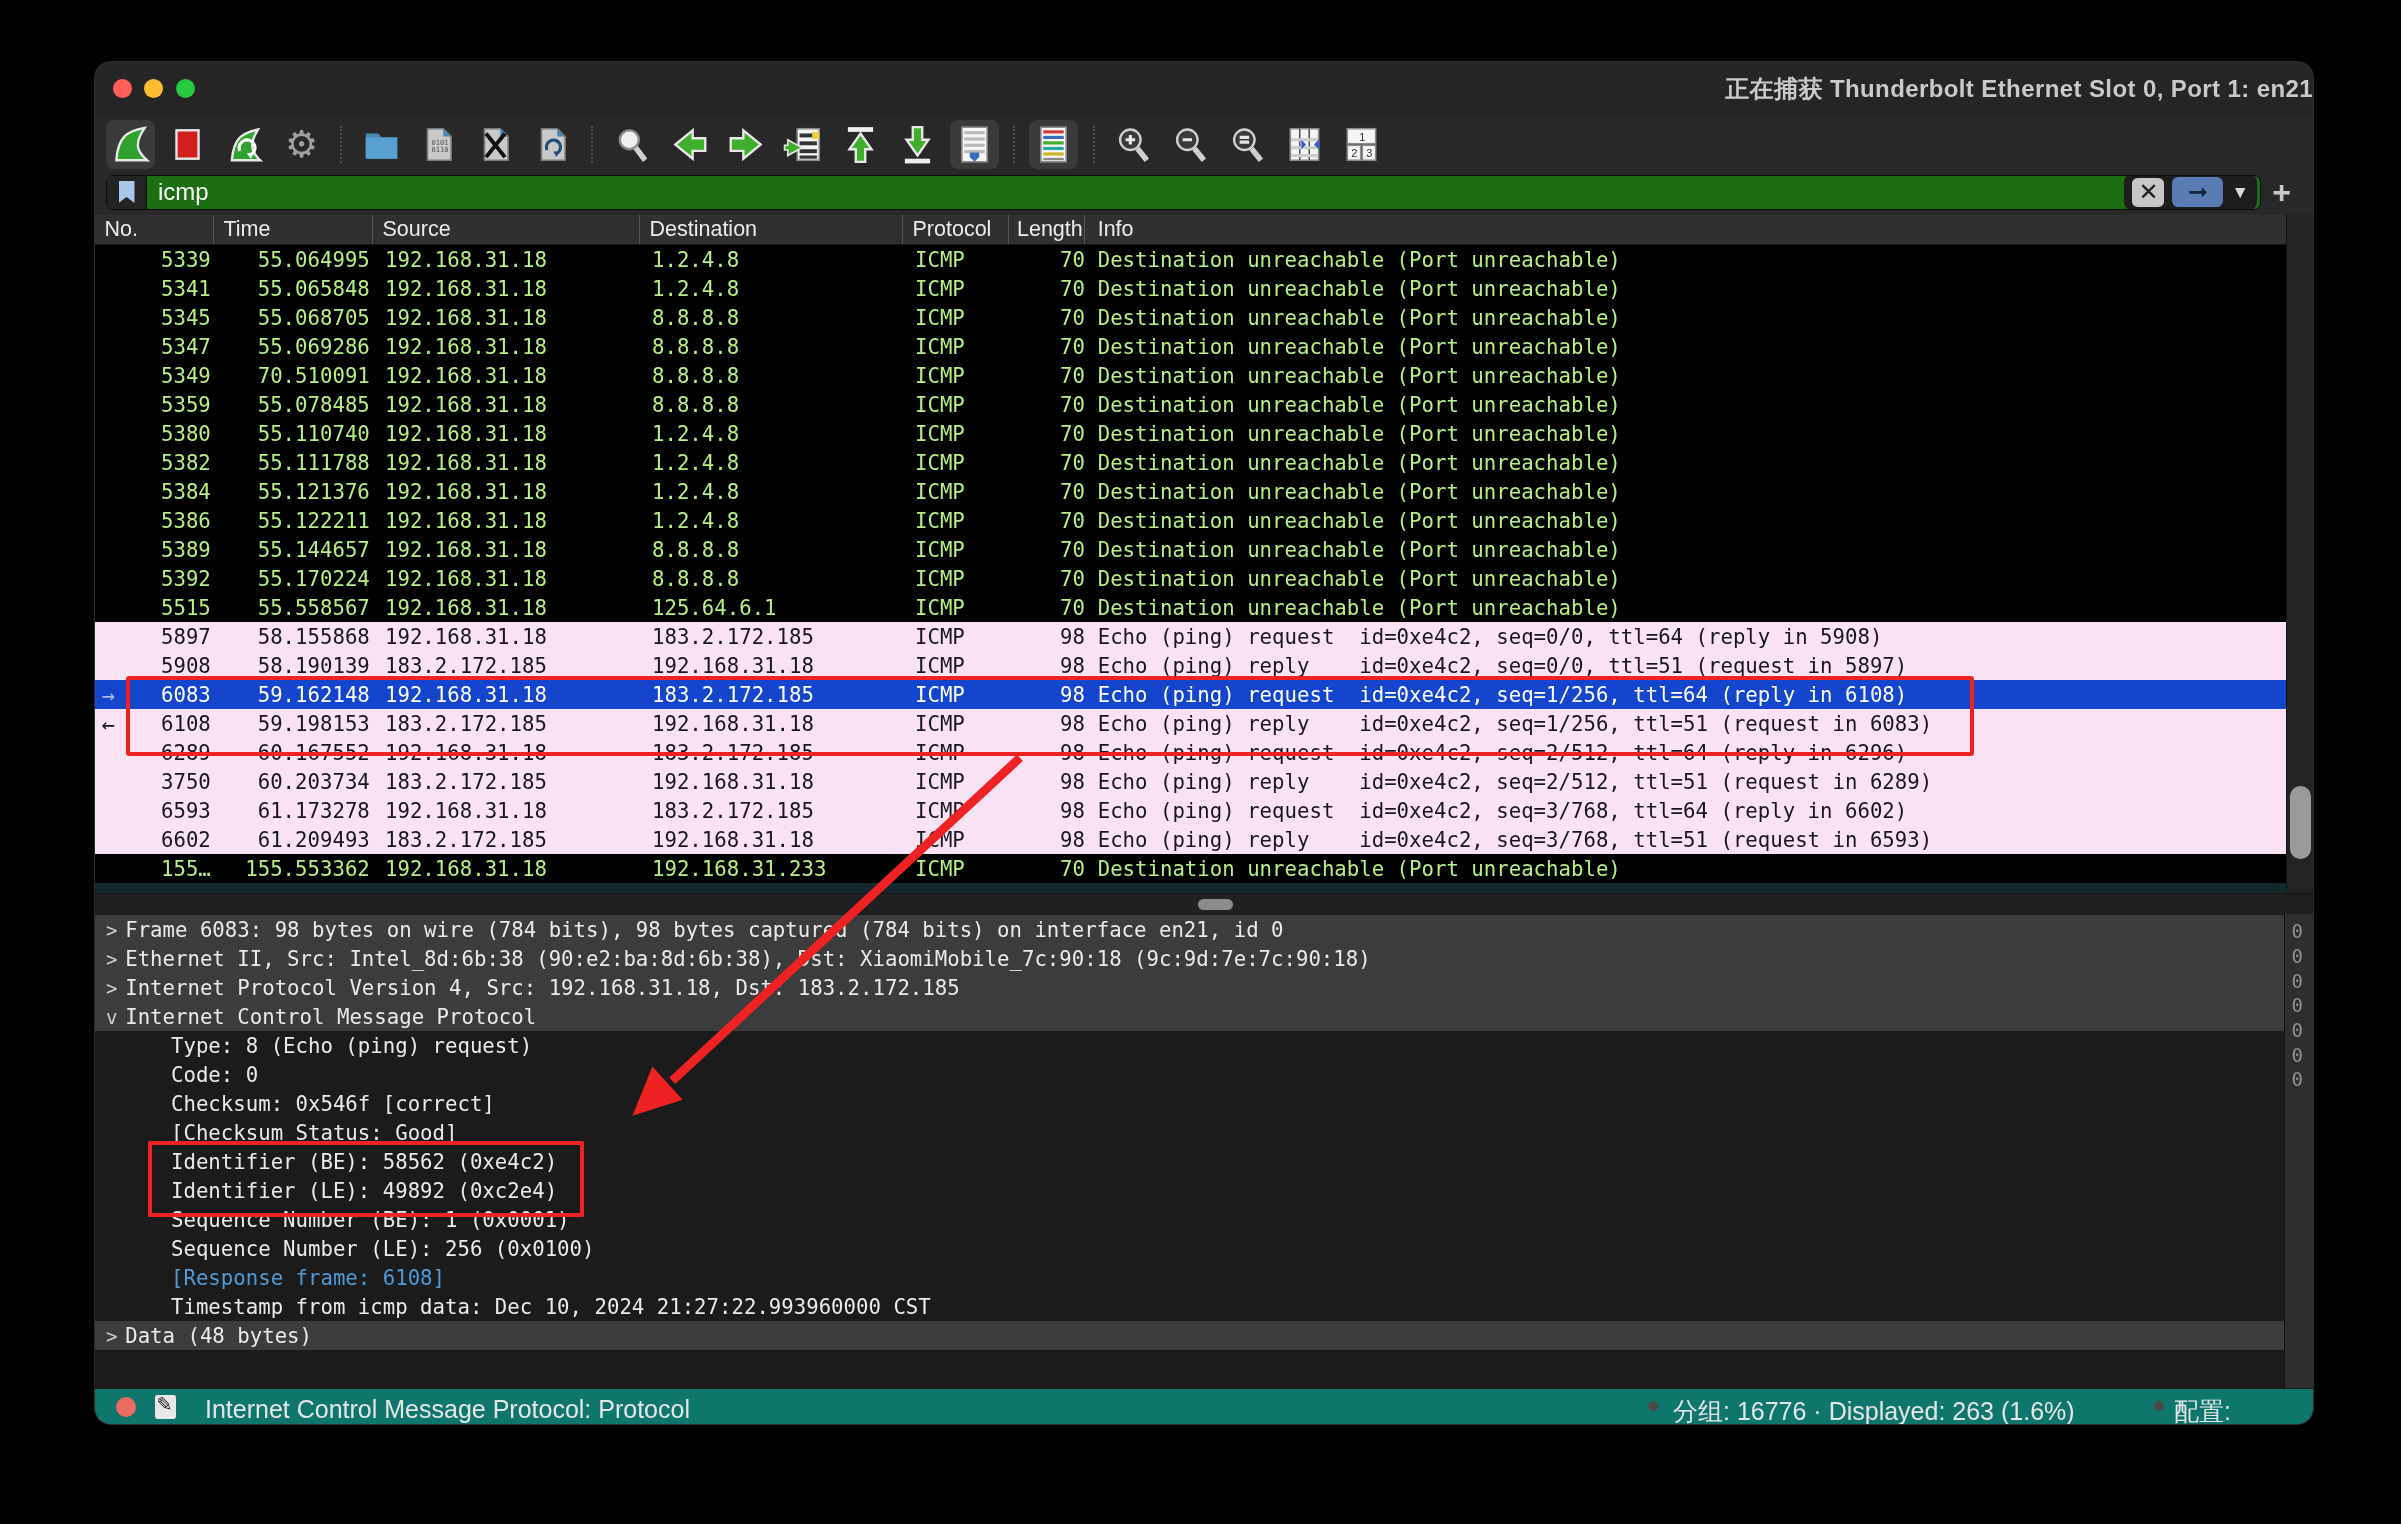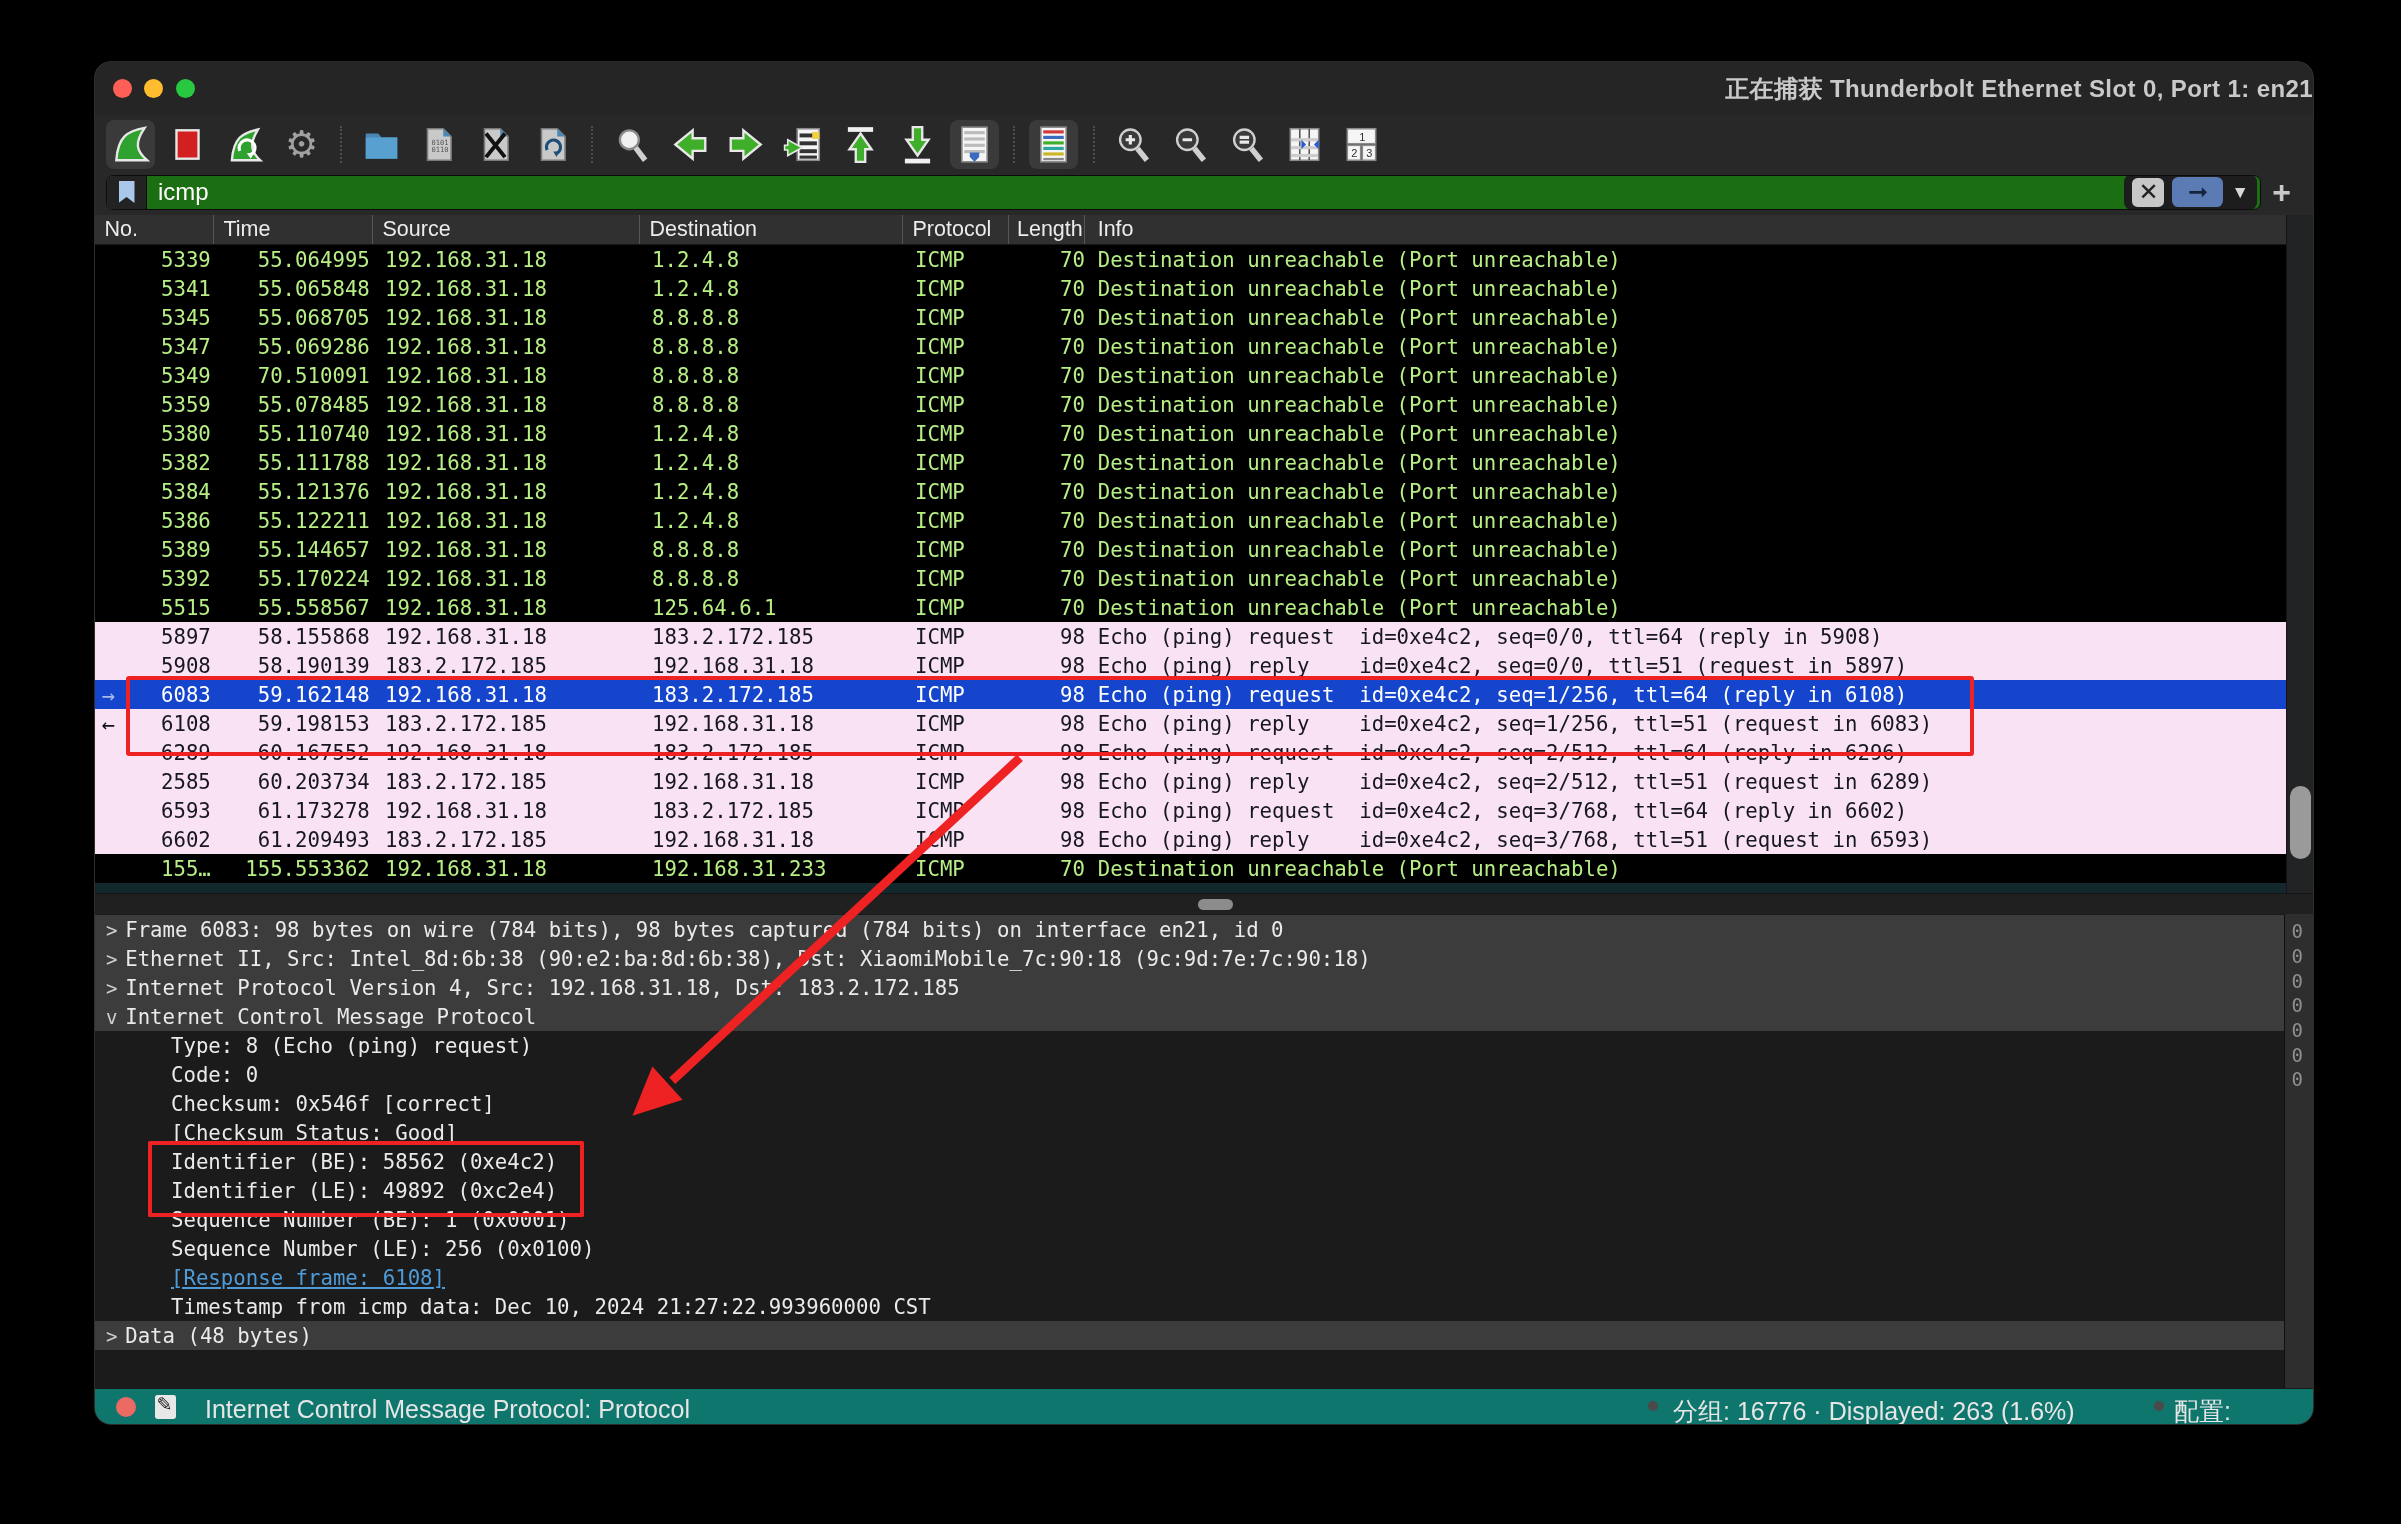--- a/index.html
+++ b/index.html
@@ -65,21 +65,21 @@
   .hthumb { position:absolute; left:1103px; top:4.8px; width:35px; height:11px; background:#8c8c8c; border-radius:5.6px; }
 
   
   .detail-wrap { position:relative; height:474px; background:#1b1b1b; overflow:hidden; }
   .detail-lines { position:absolute; left:0; top:1.6px; right:29px; }
   .dline { display:flex; height:29px; align-items:center; font-family:"DejaVu Sans Mono","Liberation Mono",monospace; font-size:20.7px; color:#eaeaea; white-space:pre; }
   .dline.band { background:#3c3c3c; }
   .d-exp { width:27px; padding-left:11px; color:#cfcfcf; font-size:19px; flex:0 0 auto; }
   .dline .d-text { padding-left:3.2px; }
   .dline.child .d-text { padding-left:49px; }
-  .dline.link .d-text { color:#4f9bd8; text-decoration:underline; }
+  .dline.link .d-text { color:#4f9bd8; }
 
   .bytes-sliver { position:absolute; right:0; top:0; bottom:0; width:29px; background:#2e2e2f; border-left:1.6px solid #111; }
   .bytes-sliver .bz { position:absolute; left:6.4px; color:#909090; font-family:"DejaVu Sans Mono",monospace; font-size:19px; }
 
   
   .statusbar { height:37px; background:#0f766e; border-top:1.6px solid #1a1a1a; position:relative; color:#e6e6e6; font-size:25px; }
   .expert-dot { position:absolute; left:20.7px; top:8px; width:20.7px; height:20.7px; border-radius:50%; background:#ec6a64; }
   .note-icon { position:absolute; left:60px; top:6.4px; width:20.7px; height:24px; background:#e8e8e8; border-radius:2.4px; }
   .note-icon::before { content:"✎"; position:absolute; left:1.6px; top:-1.6px; font-size:19px; color:#222; }
   .status-left-text { position:absolute; left:110px; top:6.4px; }
@@ -489,21 +489,21 @@
           <div class="row pink">
             <div class="cell c-no"><span class="marker"></span><span>6289</span></div>
             <div class="cell c-time">60.167552</div>
             <div class="cell c-src">192.168.31.18</div>
             <div class="cell c-dst">183.2.172.185</div>
             <div class="cell c-proto">ICMP</div>
             <div class="cell c-len">98</div>
             <div class="cell c-info">Echo (ping) request  id=0xe4c2, seq=2/512, ttl=64 (reply in 6296)</div>
           </div>
           <div class="row pink">
-            <div class="cell c-no"><span class="marker"></span><span>2585</span></div>
+            <div class="cell c-no"><span class="marker"></span><span>3750</span></div>
             <div class="cell c-time">60.203734</div>
             <div class="cell c-src">183.2.172.185</div>
             <div class="cell c-dst">192.168.31.18</div>
             <div class="cell c-proto">ICMP</div>
             <div class="cell c-len">98</div>
             <div class="cell c-info">Echo (ping) reply    id=0xe4c2, seq=2/512, ttl=51 (request in 6289)</div>
           </div>
           <div class="row pink">
             <div class="cell c-no"><span class="marker"></span><span>6593</span></div>
             <div class="cell c-time">61.173278</div>

